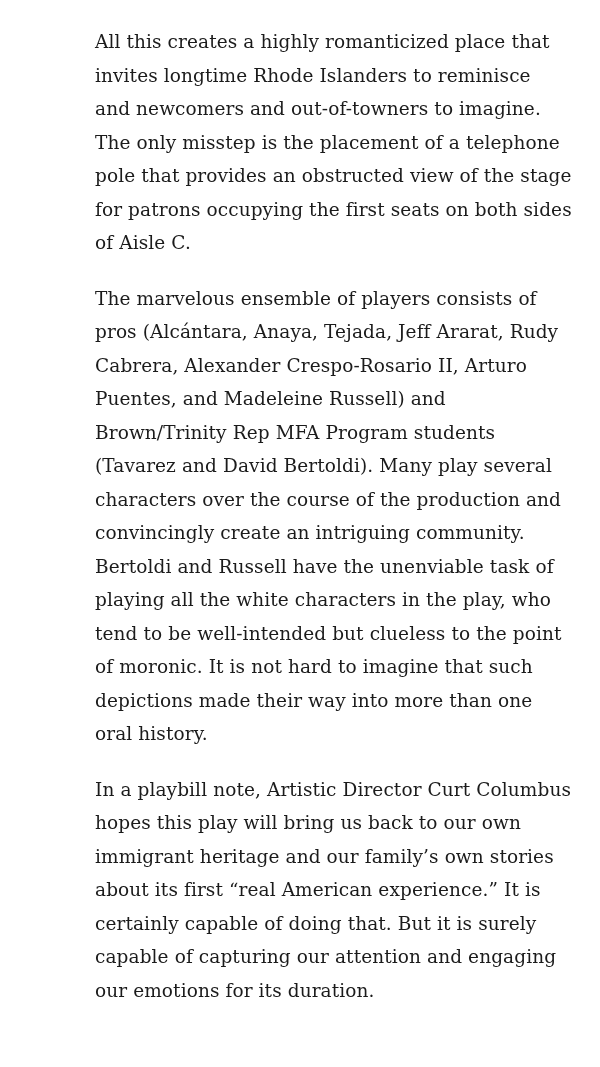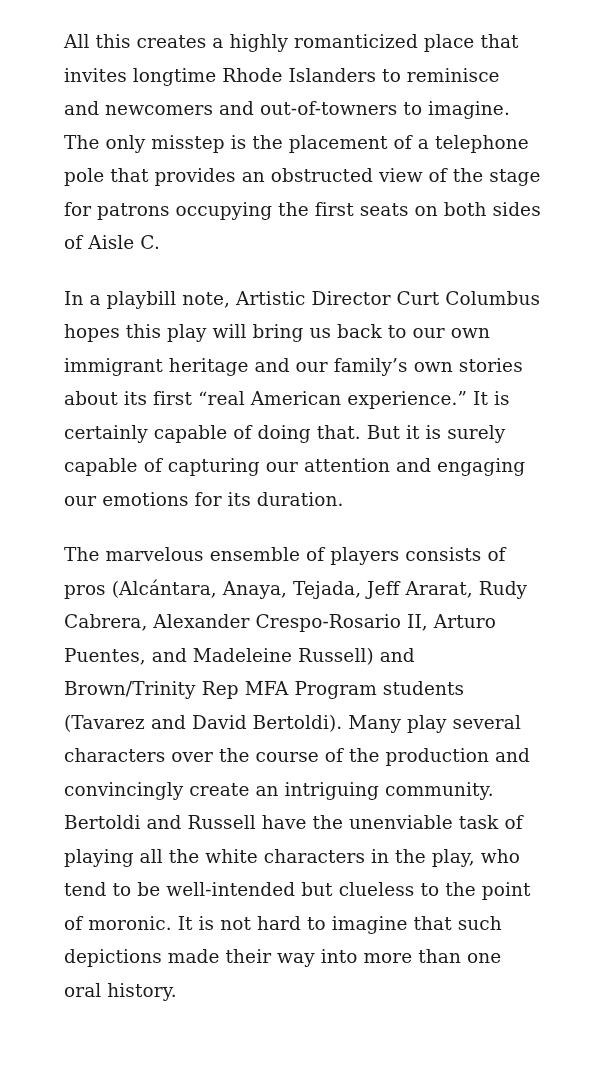--- a/index.html
+++ b/index.html
@@ -8,21 +8,21 @@
     background: #ffffff;
   }
   body {
     width: 600px;
     height: 1067px;
     overflow: hidden;
     font-family: "DejaVu Serif", "Liberation Serif", serif;
   }
   .article-body {
     box-sizing: border-box;
-    padding: 25px 55px 0 64px;
+    padding: 25px 55px 0 95px;
     color: #1b1b1b;
   }
   .article-paragraph {
     margin: 0 0 22px 0;
     font-size: 18.5px;
     line-height: 33.5px;
     white-space: pre;          
     letter-spacing: 0.1px;
     -webkit-font-smoothing: antialiased;
   }
@@ -31,34 +31,34 @@
 <body>
 
 <div class="article-body">
   <p class="article-paragraph">All this creates a highly romanticized place that
 invites longtime Rhode Islanders to reminisce
 and newcomers and out-of-towners to imagine.
 The only misstep is the placement of a telephone
 pole that provides an obstructed view of the stage
 for patrons occupying the first seats on both sides
 of Aisle C.</p>
-  <p class="article-paragraph">In a playbill note, Artistic Director Curt Columbus
-hopes this play will bring us back to our own
-immigrant heritage and our family’s own stories
-about its first “real American experience.” It is
-certainly capable of doing that. But it is surely
-capable of capturing our attention and engaging
-our emotions for its duration.</p>
   <p class="article-paragraph">The marvelous ensemble of players consists of
 pros (Alcántara, Anaya, Tejada, Jeff Ararat, Rudy
 Cabrera, Alexander Crespo-Rosario II, Arturo
 Puentes, and Madeleine Russell) and
 Brown/Trinity Rep MFA Program students
 (Tavarez and David Bertoldi). Many play several
 characters over the course of the production and
 convincingly create an intriguing community.
 Bertoldi and Russell have the unenviable task of
 playing all the white characters in the play, who
 tend to be well-intended but clueless to the point
 of moronic. It is not hard to imagine that such
 depictions made their way into more than one
 oral history.</p>
+  <p class="article-paragraph">In a playbill note, Artistic Director Curt Columbus
+hopes this play will bring us back to our own
+immigrant heritage and our family’s own stories
+about its first “real American experience.” It is
+certainly capable of doing that. But it is surely
+capable of capturing our attention and engaging
+our emotions for its duration.</p>
 </div>
 
 </body></html>

